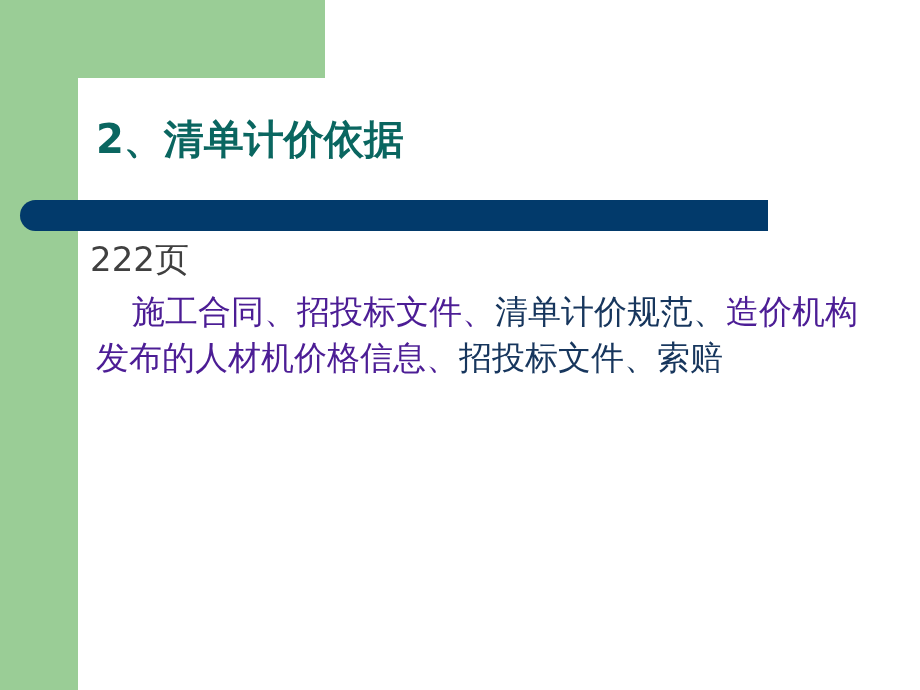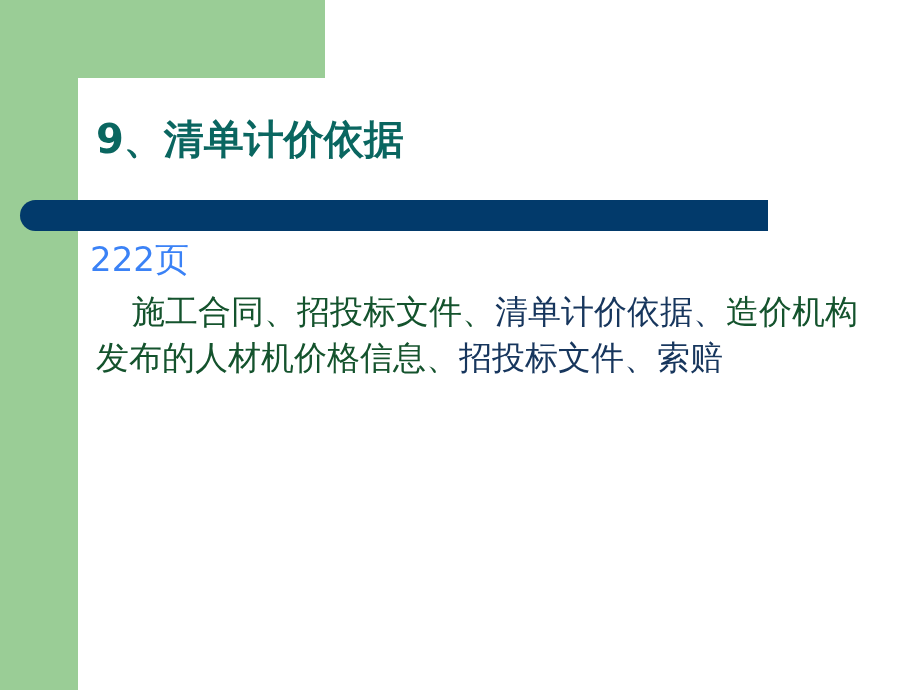--- a/index.html
+++ b/index.html
@@ -75,21 +75,21 @@
     border-bottom-right-radius: 0;
   }
 
   
   .page-ref {
     position: absolute;
     left: 90px;
     top: 241px;
     font-size: 34px;
     font-weight: normal;
-    color: #3b82f6;
+    color: #404040;
     white-space: nowrap;
     line-height: 1.1;
   }
   .page-ref .num {
     font-family: "DejaVu Sans", "Liberation Sans", sans-serif;
   }
   .page-ref .cn {
     font-family: "DejaVu Serif", "Liberation Serif", serif;
   }
 
@@ -97,37 +97,37 @@
     position: absolute;
     left: 96px;
     top: 289px;
     width: 790px;
     font-family: "DejaVu Serif", "Liberation Serif", serif;
     font-size: 33px;
     line-height: 46px;
     text-indent: 36px;
     letter-spacing: 0px;
   }
-  .body-block .seg-red { color: #14532d; }
+  .body-block .seg-red { color: #4c1d95; }
   .body-block .seg-blue { color: #17365D; }
 </style>
 </head>
 <body>
 
 <div id="slide">
 
   <div class="green-left-strip"></div>
   <div class="green-top-block"></div>
   <div class="white-panel"></div>
 
-  <div class="slide-title">9、清单计价依据</div>
+  <div class="slide-title">2、清单计价依据</div>
 
   <div class="divider-bar"></div>
 
   <div class="page-ref">
     <span class="num">222</span><span class="cn">页</span>
   </div>
 
   <div class="body-block">
-    <span class="seg-red">施工合同、招投标文件、</span><span class="seg-blue">清单计价依据、</span><span class="seg-red">造价</span><span class="seg-red">机构发布的人材机价格信息、</span><span class="seg-blue">招投标文件、索赔</span>
+    <span class="seg-red">施工合同、招投标文件、</span><span class="seg-blue">清单计价规范、</span><span class="seg-red">造价</span><span class="seg-red">机构发布的人材机价格信息、</span><span class="seg-blue">招投标文件、索赔</span>
   </div>
 
 </div>
 
 </body></html>

